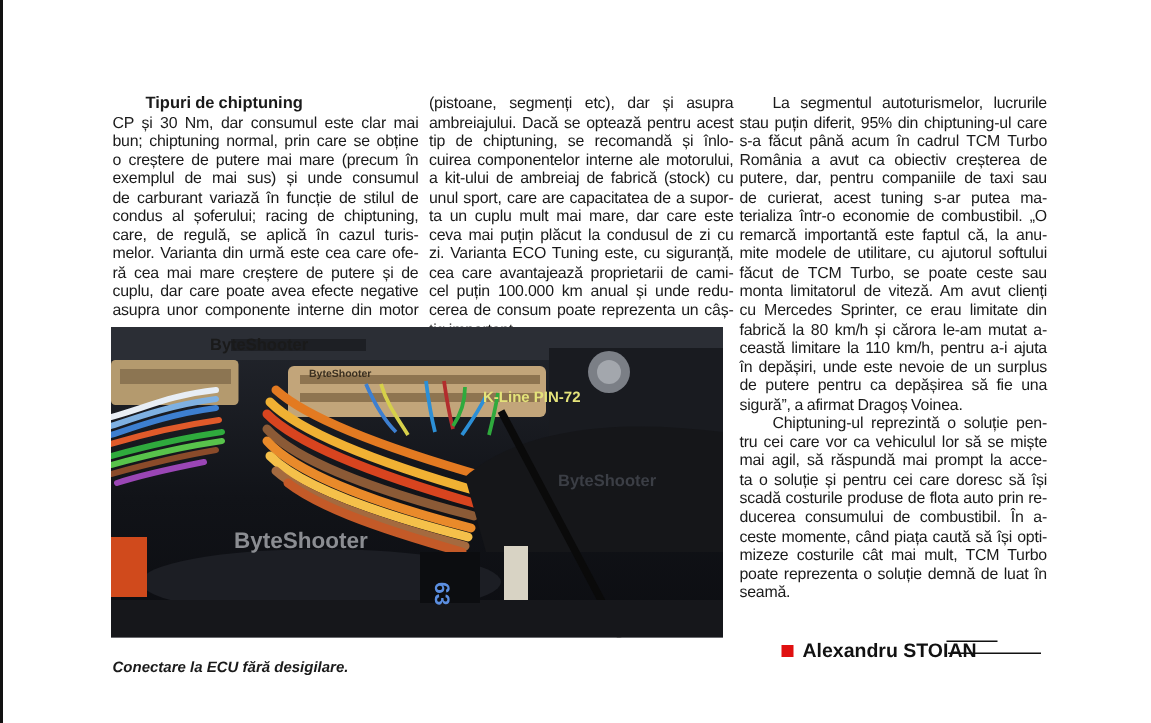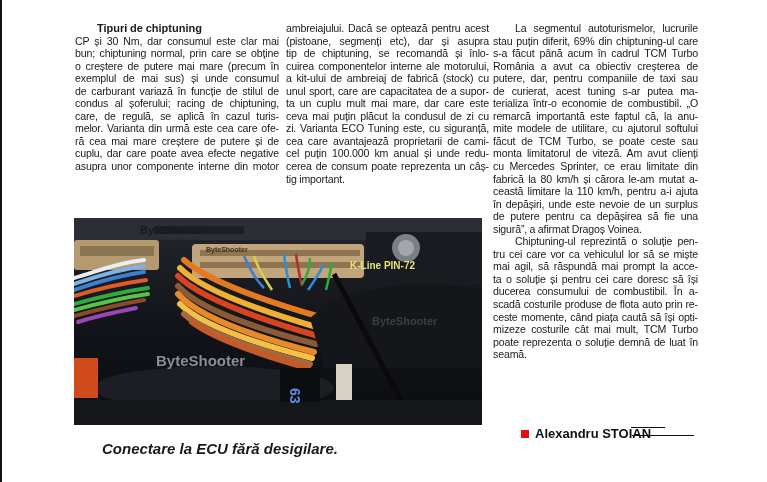--- a/index.html
+++ b/index.html
@@ -3,39 +3,38 @@
 <meta charset="utf-8">
 <style>
   html, body { margin: 0; padding: 0; }
   body {
     width: 767px; height: 482px; background: #ffffff; position: relative; overflow: hidden;
     font-family: "Liberation Sans", sans-serif; color: #1a1a1a;
   }
   .left-rule { position: absolute; left: 0; top: 0; width: 2px; height: 482px; background: #111; }
   .col {
     position: absolute; font-size: 10.6px; line-height: 12.55px; text-align: justify;
-    letter-spacing: -0.15px; word-spacing: -0.3px;
+    letter-spacing: -0.15px; word-spacing: -0.3px; margin-top: 41px;
   }
   .col .line { display: block; white-space: nowrap; text-align: justify; text-align-last: justify; }
   .col .line.last { text-align-last: left; }
   .col .indent { padding-left: 22px; }
   #col1 { left: 75px; top: 22px; width: 204px; }
   #col2 { left: 286px; top: 22px; width: 203px; }
   #col3 { left: 493px; top: 22px; width: 205px; }
   .subhead { font-weight: bold; font-size: 11px; padding-left: 22px; letter-spacing: 0; }
 
   .photo {
     position: absolute; left: 74px; top: 218px; width: 408px; height: 207px;
     background: #14161b; overflow: hidden;
   }
   .photo .wm { position: absolute; font-weight: bold; font-family: "Liberation Sans", sans-serif; text-align: center; }
   .caption {
-    position: absolute; left: 75px; top: 440px; font-size: 15px; font-style: italic; font-weight: bold;
+    position: absolute; left: 75px; top: 440px; font-size: 10px; font-style: italic; font-weight: bold;
     color: #1a1a1a;
-    margin-left: 27px;
   }
   .author {
     position: absolute; left: 521px; top: 426px; display: flex; align-items: center;
     font-size: 13px; font-weight: bold; color: #111;
   }
   .author .sq { width: 8px; height: 8px; background: #e01010; margin-right: 6px; }
   .rule1 { position: absolute; left: 631px; top: 427px; width: 34px; height: 1px; background: #111; }
   .rule2 { position: absolute; left: 632px; top: 435px; width: 62px; height: 1px; background: #111; }
 </style>
 </head>
@@ -52,59 +51,59 @@
   <span class="line">de carburant variază în funcție de stilul de</span>
   <span class="line">condus al șoferului; racing de chiptuning,</span>
   <span class="line">care, de regulă, se aplică în cazul turis-</span>
   <span class="line">melor. Varianta din urmă este cea care ofe-</span>
   <span class="line">ră cea mai mare creștere de putere și de</span>
   <span class="line">cuplu, dar care poate avea efecte negative</span>
   <span class="line">asupra unor componente interne din motor</span>
 </div>
 
 <div class="col" id="col2">
+  <span class="line">(pistoane, segmenți etc), dar și asupra</span>
   <span class="line">ambreiajului. Dacă se optează pentru acest</span>
-  <span class="line">(pistoane, segmenți etc), dar și asupra</span>
   <span class="line">tip de chiptuning, se recomandă și înlo-</span>
   <span class="line">cuirea componentelor interne ale motorului,</span>
   <span class="line">a kit-ului de ambreiaj de fabrică (stock) cu</span>
   <span class="line">unul sport, care are capacitatea de a supor-</span>
   <span class="line">ta un cuplu mult mai mare, dar care este</span>
   <span class="line">ceva mai puțin plăcut la condusul de zi cu</span>
   <span class="line">zi. Varianta ECO Tuning este, cu siguranță,</span>
   <span class="line">cea care avantajează proprietarii de cami-</span>
   <span class="line">cel puțin 100.000 km anual și unde redu-</span>
   <span class="line">cerea de consum poate reprezenta un câș-</span>
   <span class="line last">tig important.</span>
 </div>
 
 <div class="col" id="col3">
   <span class="line indent">La segmentul autoturismelor, lucrurile</span>
-  <span class="line">stau puțin diferit, 69% din chiptuning-ul care</span>
+  <span class="line">stau puțin diferit, 95% din chiptuning-ul care</span>
   <span class="line">s-a făcut până acum în cadrul TCM Turbo</span>
   <span class="line">România a avut ca obiectiv creșterea de</span>
   <span class="line">putere, dar, pentru companiile de taxi sau</span>
   <span class="line">de curierat, acest tuning s-ar putea ma-</span>
   <span class="line">terializa într-o economie de combustibil. „O</span>
   <span class="line">remarcă importantă este faptul că, la anu-</span>
   <span class="line">mite modele de utilitare, cu ajutorul softului</span>
   <span class="line">făcut de TCM Turbo, se poate ceste sau</span>
   <span class="line">monta limitatorul de viteză. Am avut clienți</span>
   <span class="line">cu Mercedes Sprinter, ce erau limitate din</span>
   <span class="line">fabrică la 80 km/h și cărora le-am mutat a-</span>
   <span class="line">ceastă limitare la 110 km/h, pentru a-i ajuta</span>
   <span class="line">în depășiri, unde este nevoie de un surplus</span>
   <span class="line">de putere pentru ca depășirea să fie una</span>
   <span class="line last">sigură”, a afirmat Dragoș Voinea.</span>
   <span class="line indent">Chiptuning-ul reprezintă o soluție pen-</span>
   <span class="line">tru cei care vor ca vehiculul lor să se miște</span>
   <span class="line">mai agil, să răspundă mai prompt la acce-</span>
   <span class="line">ta o soluție și pentru cei care doresc să își</span>
+  <span class="line">scadă costurile produse de flota auto prin re-</span>
   <span class="line">ducerea consumului de combustibil. În a-</span>
-  <span class="line">scadă costurile produse de flota auto prin re-</span>
   <span class="line">ceste momente, când piața caută să își opti-</span>
   <span class="line">mizeze costurile cât mai mult, TCM Turbo</span>
   <span class="line">poate reprezenta o soluție demnă de luat în</span>
   <span class="line last">seamă.</span>
 </div>
 
 <div class="photo">
   <svg width="408" height="207" viewBox="0 0 408 207">
     <defs>
       <linearGradient id="bg" x1="0" y1="0" x2="0" y2="1">
@@ -170,21 +169,21 @@
     <rect x="0" y="182" width="408" height="25" fill="#16171b"></rect>
     <rect x="0" y="140" width="24" height="40" fill="#d04a1c"></rect>
     <rect x="206" y="150" width="40" height="34" fill="#0c0d10"></rect>
     <rect x="262" y="146" width="16" height="36" fill="#d8d3c4"></rect>
     <text x="222" y="176" fill="#5b8ee0" font-size="14" font-weight="bold" font-family="Liberation Sans, sans-serif" transform="rotate(90 222 170)">63</text>
   </svg>
   <span class="wm" style="left:66px; top:6px; font-size:11px; color:#1a1a1a;">ByteShooter</span>
   <span class="wm" style="left:132px; top:28px; font-size:7px; color:#3a2f20;">ByteShooter</span>
   <span class="wm" style="left:298px; top:97px; font-size:11px; color:#3b3e45;">ByteShooter</span>
   <span class="wm" style="left:82px; top:134px; font-size:15px; color:#8b8d92;">ByteShooter</span>
-  <span class="wm" style="left:276px; top:42px; font-size:10px; color:#e4e37a;">K-Line PIN-72</span>
+  <span class="wm" style="left:248px; top:42px; font-size:10px; color:#e4e37a;">K-Line PIN-72</span>
 </div>
 
 <div class="caption">Conectare la ECU fără desigilare.</div>
 
 <div class="author">
   <span class="sq"></span>
   <span>Alexandru STOIAN</span>
 </div>
 <div class="rule1"></div>
 <div class="rule2"></div>

